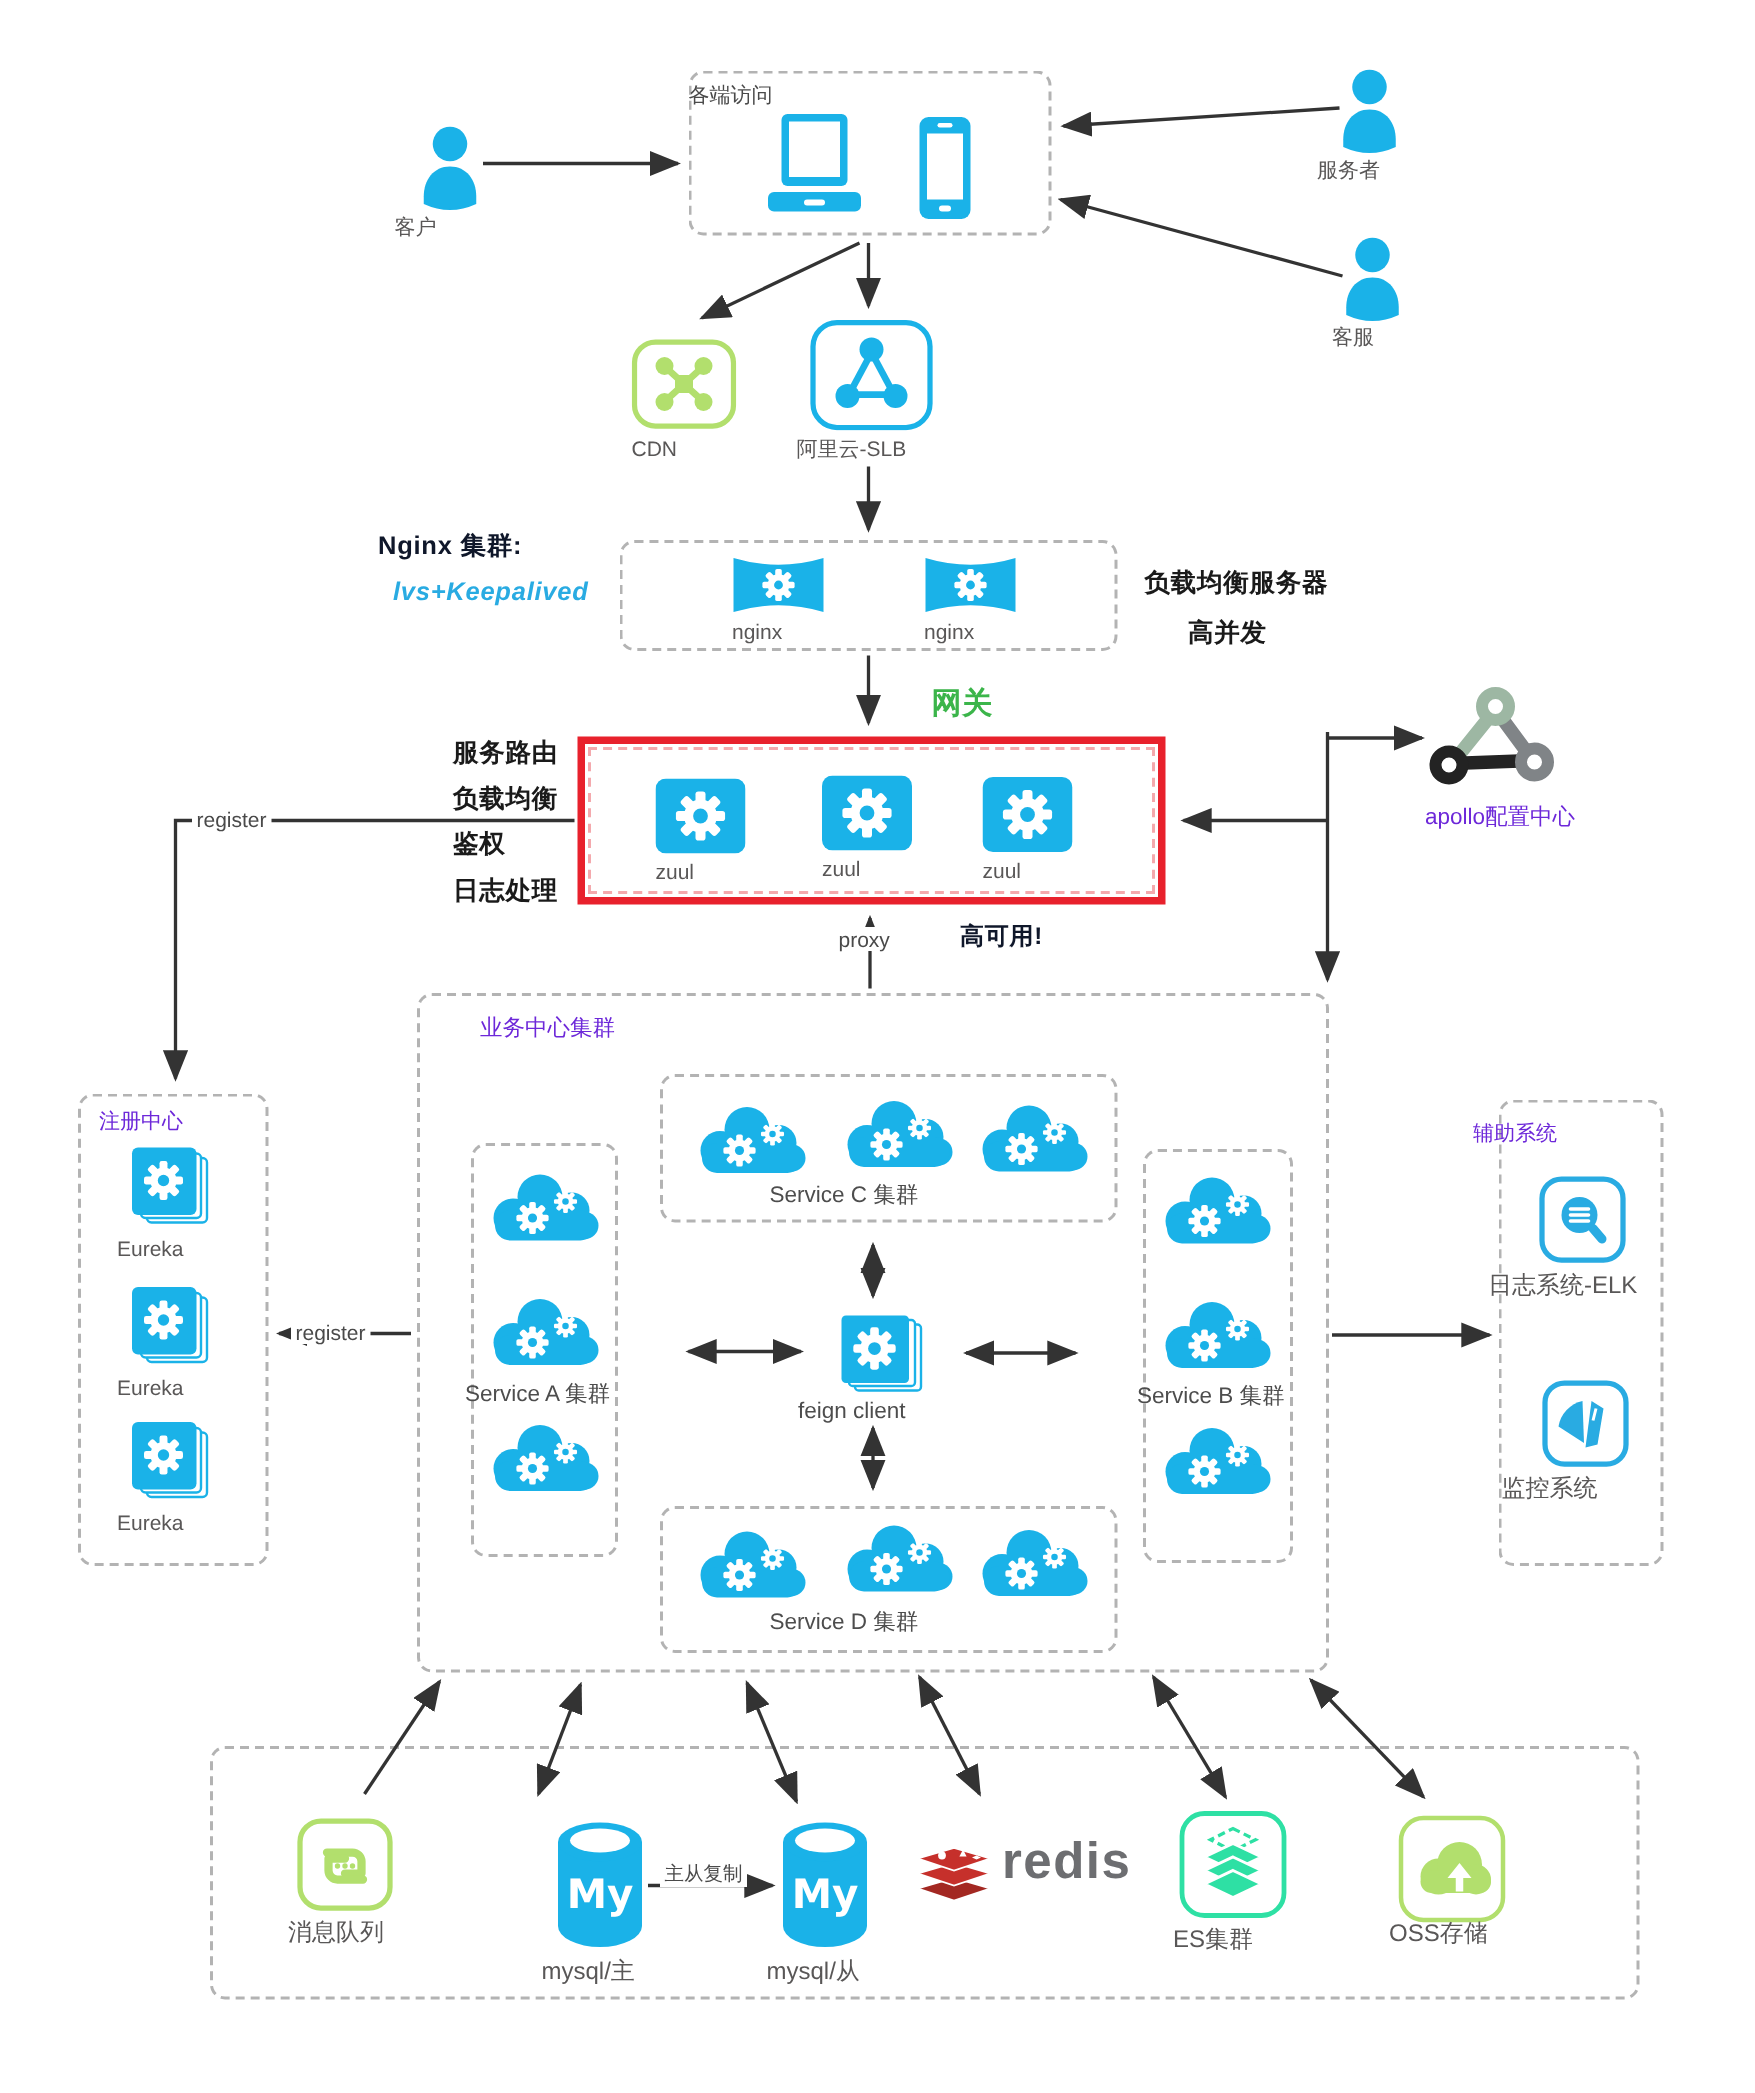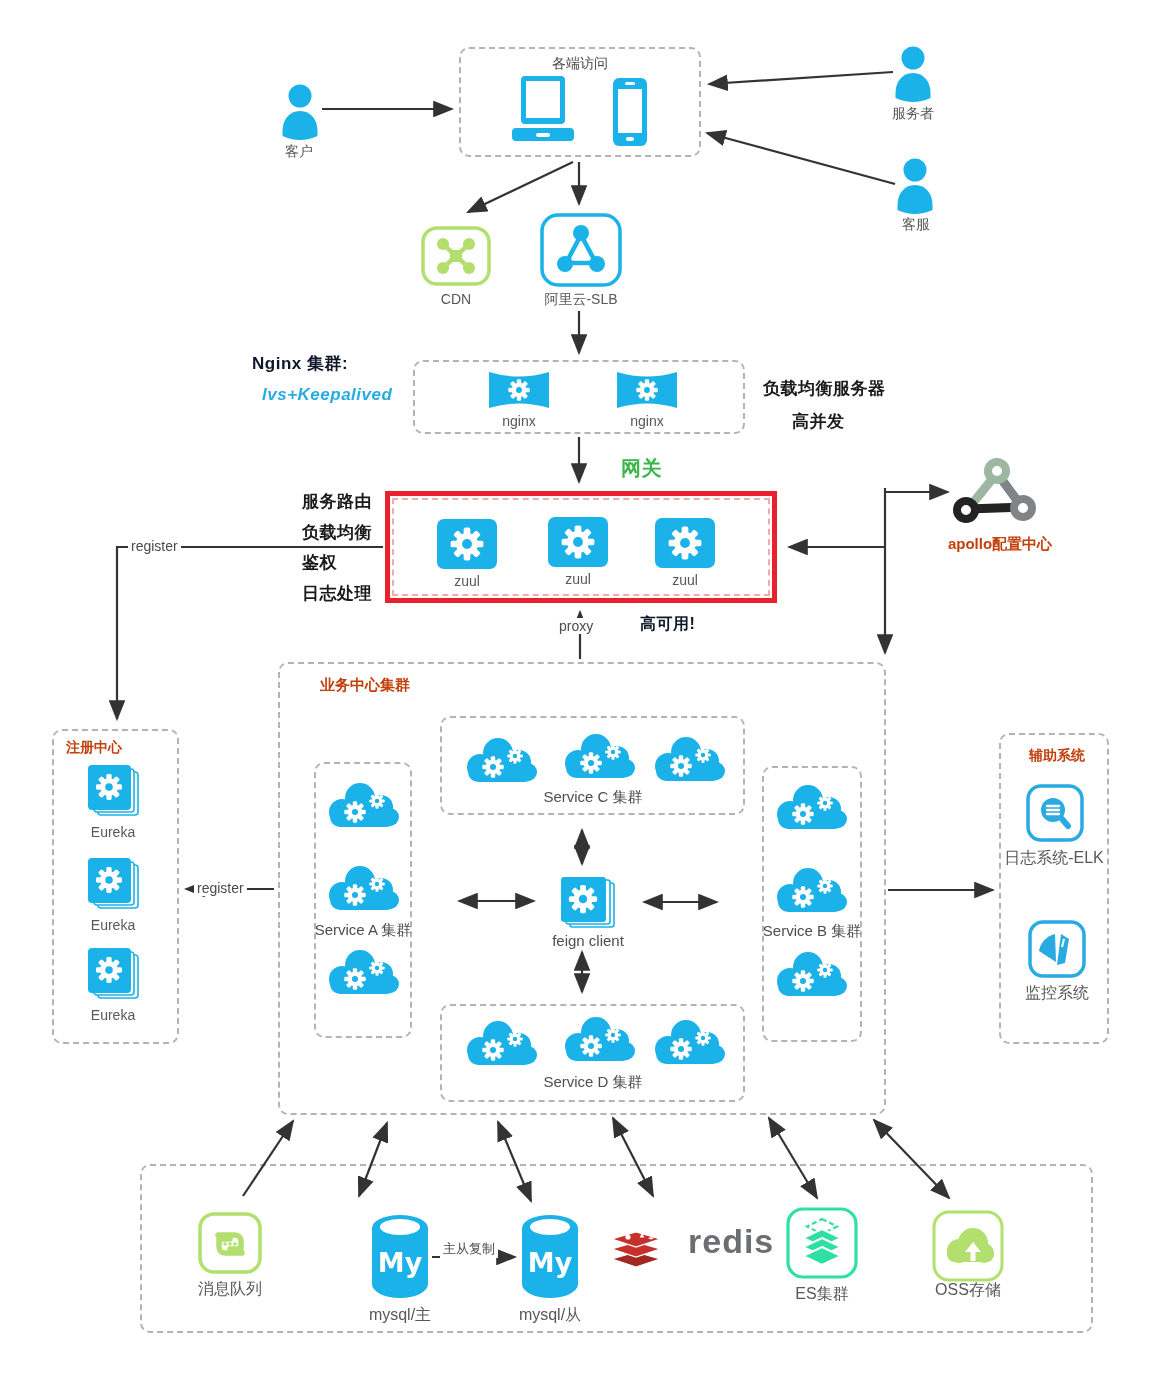--- a/index.html
+++ b/index.html
@@ -3,30 +3,30 @@
 <meta charset="utf-8">
 <style>
   * { margin:0; padding:0; box-sizing:border-box; }
   body { background:#fff; font-family:"Liberation Sans","DejaVu Sans",sans-serif; }
   .canvas { position:relative; width:1170px; height:1395px; background:#fff; overflow:hidden; }
   .overlay { position:absolute; left:0; top:0; z-index:1; pointer-events:none; }
   .node { position:absolute; z-index:2; }
   .dashed-box { position:absolute; border:2px dashed #b3b3b3; border-radius:10px; z-index:0; background:transparent; }
   .red-box { position:absolute; border:5px solid #e8212c; z-index:1; }
   .red-box .inner { position:absolute; inset:2px; border:2px dashed #f4a9ad; }
-  .lbl { position:absolute; z-index:3; color:#595757; font-size:14px; text-align:center; line-height:1.15; }
+  .lbl { position:absolute; z-index:3; color:#595757; font-size:14px; text-align:left; line-height:1.15; }
   .lbl-sm { font-size:16px; }
   .lbl-svc { font-size:15px; color:#4d4d4d; }
-  .box-title { position:absolute; z-index:3; font-size:14px; font-weight:bold; color:#c2410c; }
+  .box-title { position:absolute; z-index:3; font-size:14px; font-weight:normal; color:#6d28d9; }
   .big-bold { position:absolute; z-index:3; font-size:17px; font-weight:bold; color:#1a1a1a; letter-spacing:.5px; }
   .red-text { color:#0f172a; }
   .cyan-text { color:#29abe2;font-style:italic; }
   .green-text { color:#3bb54a; }
   .line-lbl { position:absolute; z-index:4; background:#fff; padding:0 3px; font-size:14px; color:#4a4a4a; }
-  .redis-word { position:absolute; z-index:3; font-size:34px; font-weight:bold; color:#6d6e71; letter-spacing:1px;margin-left:20px; }
+  .redis-word { position:absolute; z-index:3; font-size:34px; font-weight:bold; color:#6d6e71; letter-spacing:1px; }
 </style>
 </head>
 <body>
 
 <div class="canvas">
 
   <svg width="0" height="0" style="position:absolute">
     <defs>
       <g id="gearbody">
         <rect x="-2.3" y="-11.3" width="4.6" height="6.5" rx="1.3"></rect>
@@ -347,21 +347,21 @@
       <rect x="2" y="2" width="45" height="45" rx="3" fill="#1ab2e8"></rect>
       <g transform="translate(24,24) scale(1.25)" fill="#fff">
           <use href="#gearbody"></use>
           <circle r="3.4" fill="#1ab2e8"></circle>
         </g>
     </svg>
   </div>
   <div class="lbl lbl-svc" style="left:532px;top:932px;width:112px">feign client</div>
 
   <div class="dashed-box" style="left:999px;top:733px;width:110px;height:311px"></div>
-  <div class="box-title" style="left:1029px;top:747px">辅助系统</div>
+  <div class="box-title" style="left:982px;top:747px">辅助系统</div>
   <div class="node" style="left:1026px;top:784px">
     <svg width="58" height="58">
       <rect x="2" y="2" width="54" height="54" rx="13" fill="#fff" stroke="#29abe2" stroke-width="3.5"></rect>
       <circle cx="27" cy="26" r="12" fill="#29abe2"></circle>
       <g stroke="#fff" stroke-width="2.4" stroke-linecap="round">
         <line x1="21" y1="22" x2="33" y2="22"></line>
           <line x1="21" y1="26" x2="33" y2="26"></line>
           <line x1="21" y1="30" x2="33" y2="30"></line>
       </g>
       <line x1="36" y1="35" x2="42" y2="42" stroke="#29abe2" stroke-width="6" stroke-linecap="round"></line>

